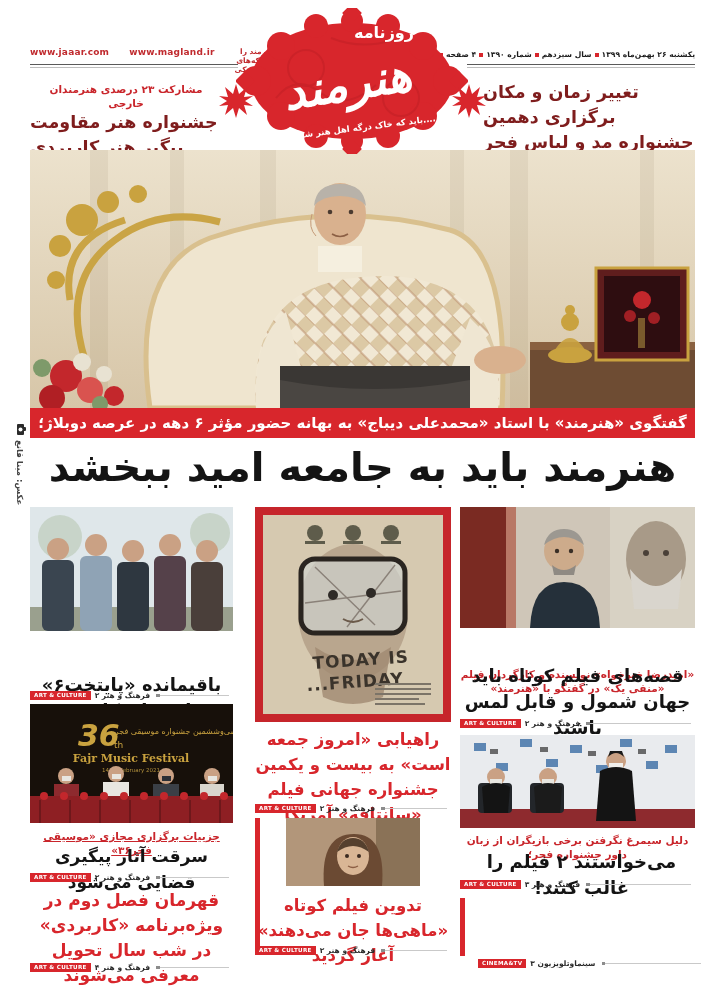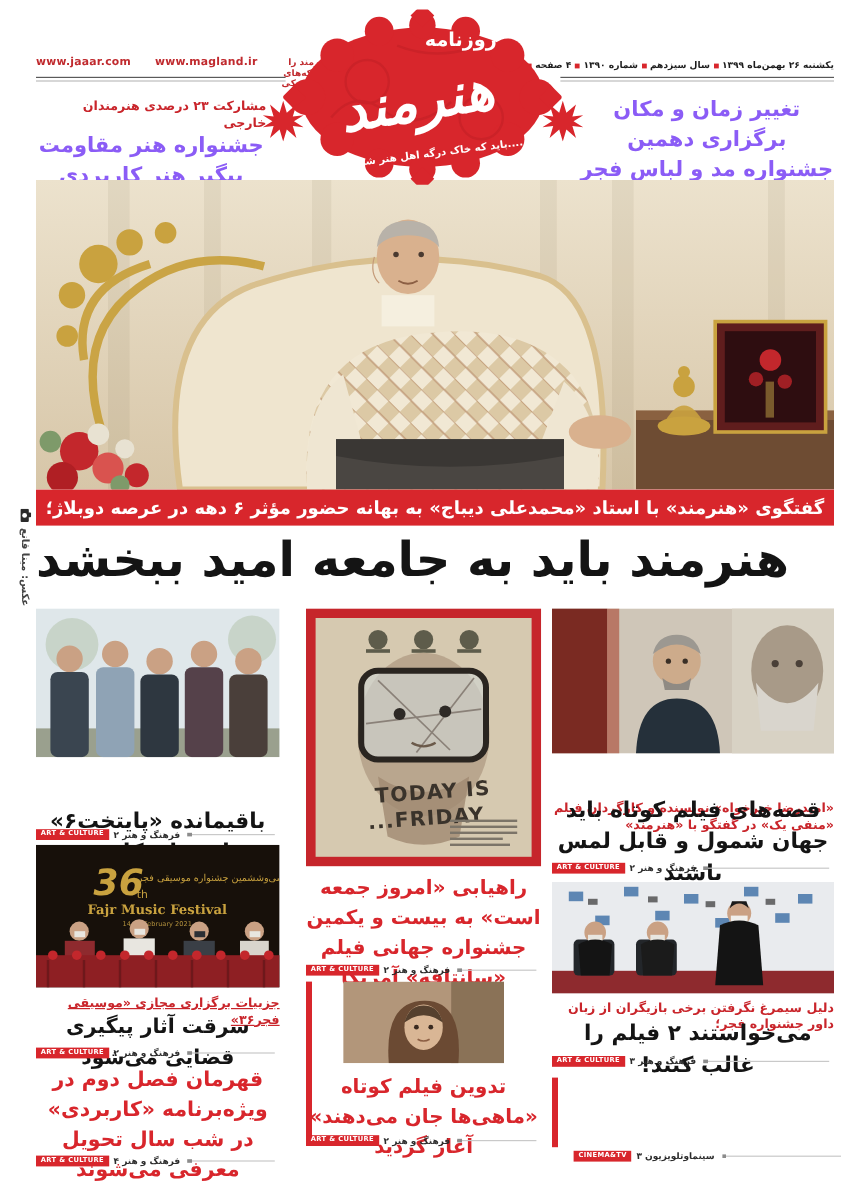--- a/index.html
+++ b/index.html
@@ -11,26 +11,26 @@
   .websites{font-size:9px;font-weight:bold;color:#c02a2e;display:flex;gap:20px;align-items:flex-start;}
   .websites .url{letter-spacing:.2px;}
   .websites .note{font-size:7.5px;color:#c02a2e;font-weight:bold;}
   .rule{background:#5a5a5a;height:1px;}
   .rule2{background:#bdbdbd;height:1px;}
   .dateline{display:flex;direction:rtl;align-items:center;font-size:7.6px;color:#1c1c1c;
             font-weight:bold;white-space:nowrap;justify-content:flex-start;}
   .dateline span+span::before{content:"";display:inline-block;width:4px;height:4px;background:#d8262c;
             margin:0 3px 0 3px;vertical-align:middle;}
   
-  .kicker{color:#c9252b;font-weight:bold;font-size:10.5px;line-height:14px;}
-  .tophead{color:#8b5cf6;font-weight:bold;font-size:17.5px;text-align:center;line-height:25px;}
+  .kicker{color:#c9252b;font-weight:bold;font-size:10.5px;text-align:center;line-height:14px;}
+  .tophead{color:#7f1d1d;font-weight:bold;font-size:17.5px;text-align:left;line-height:25px;}
   
   .banner{background:#d8262c;color:#ffffff;font-weight:bold;font-size:15px;text-align:center;
           line-height:30px;letter-spacing:0;}
-  .mainhead{color:#141414;font-weight:bold;font-size:40px;text-align:left;line-height:52px;}
+  .mainhead{color:#141414;font-weight:bold;font-size:40px;text-align:center;line-height:52px;}
   .credit{display:flex;align-items:center;gap:5px;transform:rotate(90deg);transform-origin:0 0;
           font-size:8.5px;color:#444;font-weight:bold;white-space:nowrap;}
   
   .h-black{color:#141414;font-weight:bold;font-size:18px;text-align:center;line-height:26px;}
   .h-black.sm{font-size:17px;}
   .h-red{color:#d8262c;font-weight:bold;font-size:16.5px;text-align:center;line-height:25px;}
   .badge-row{display:flex;direction:rtl;align-items:center;height:11px;}
   .badge-line{flex:1;border-top:1px solid #c9c9c9;margin:0 4px;position:relative;}
   .badge-line::after{content:"";position:absolute;left:-2px;top:-2.5px;width:3.5px;height:3.5px;background:#8c8c8c;}
   .badge-fa{font-size:7.5px;font-weight:bold;color:#2b2b2b;margin:0 4px;}

